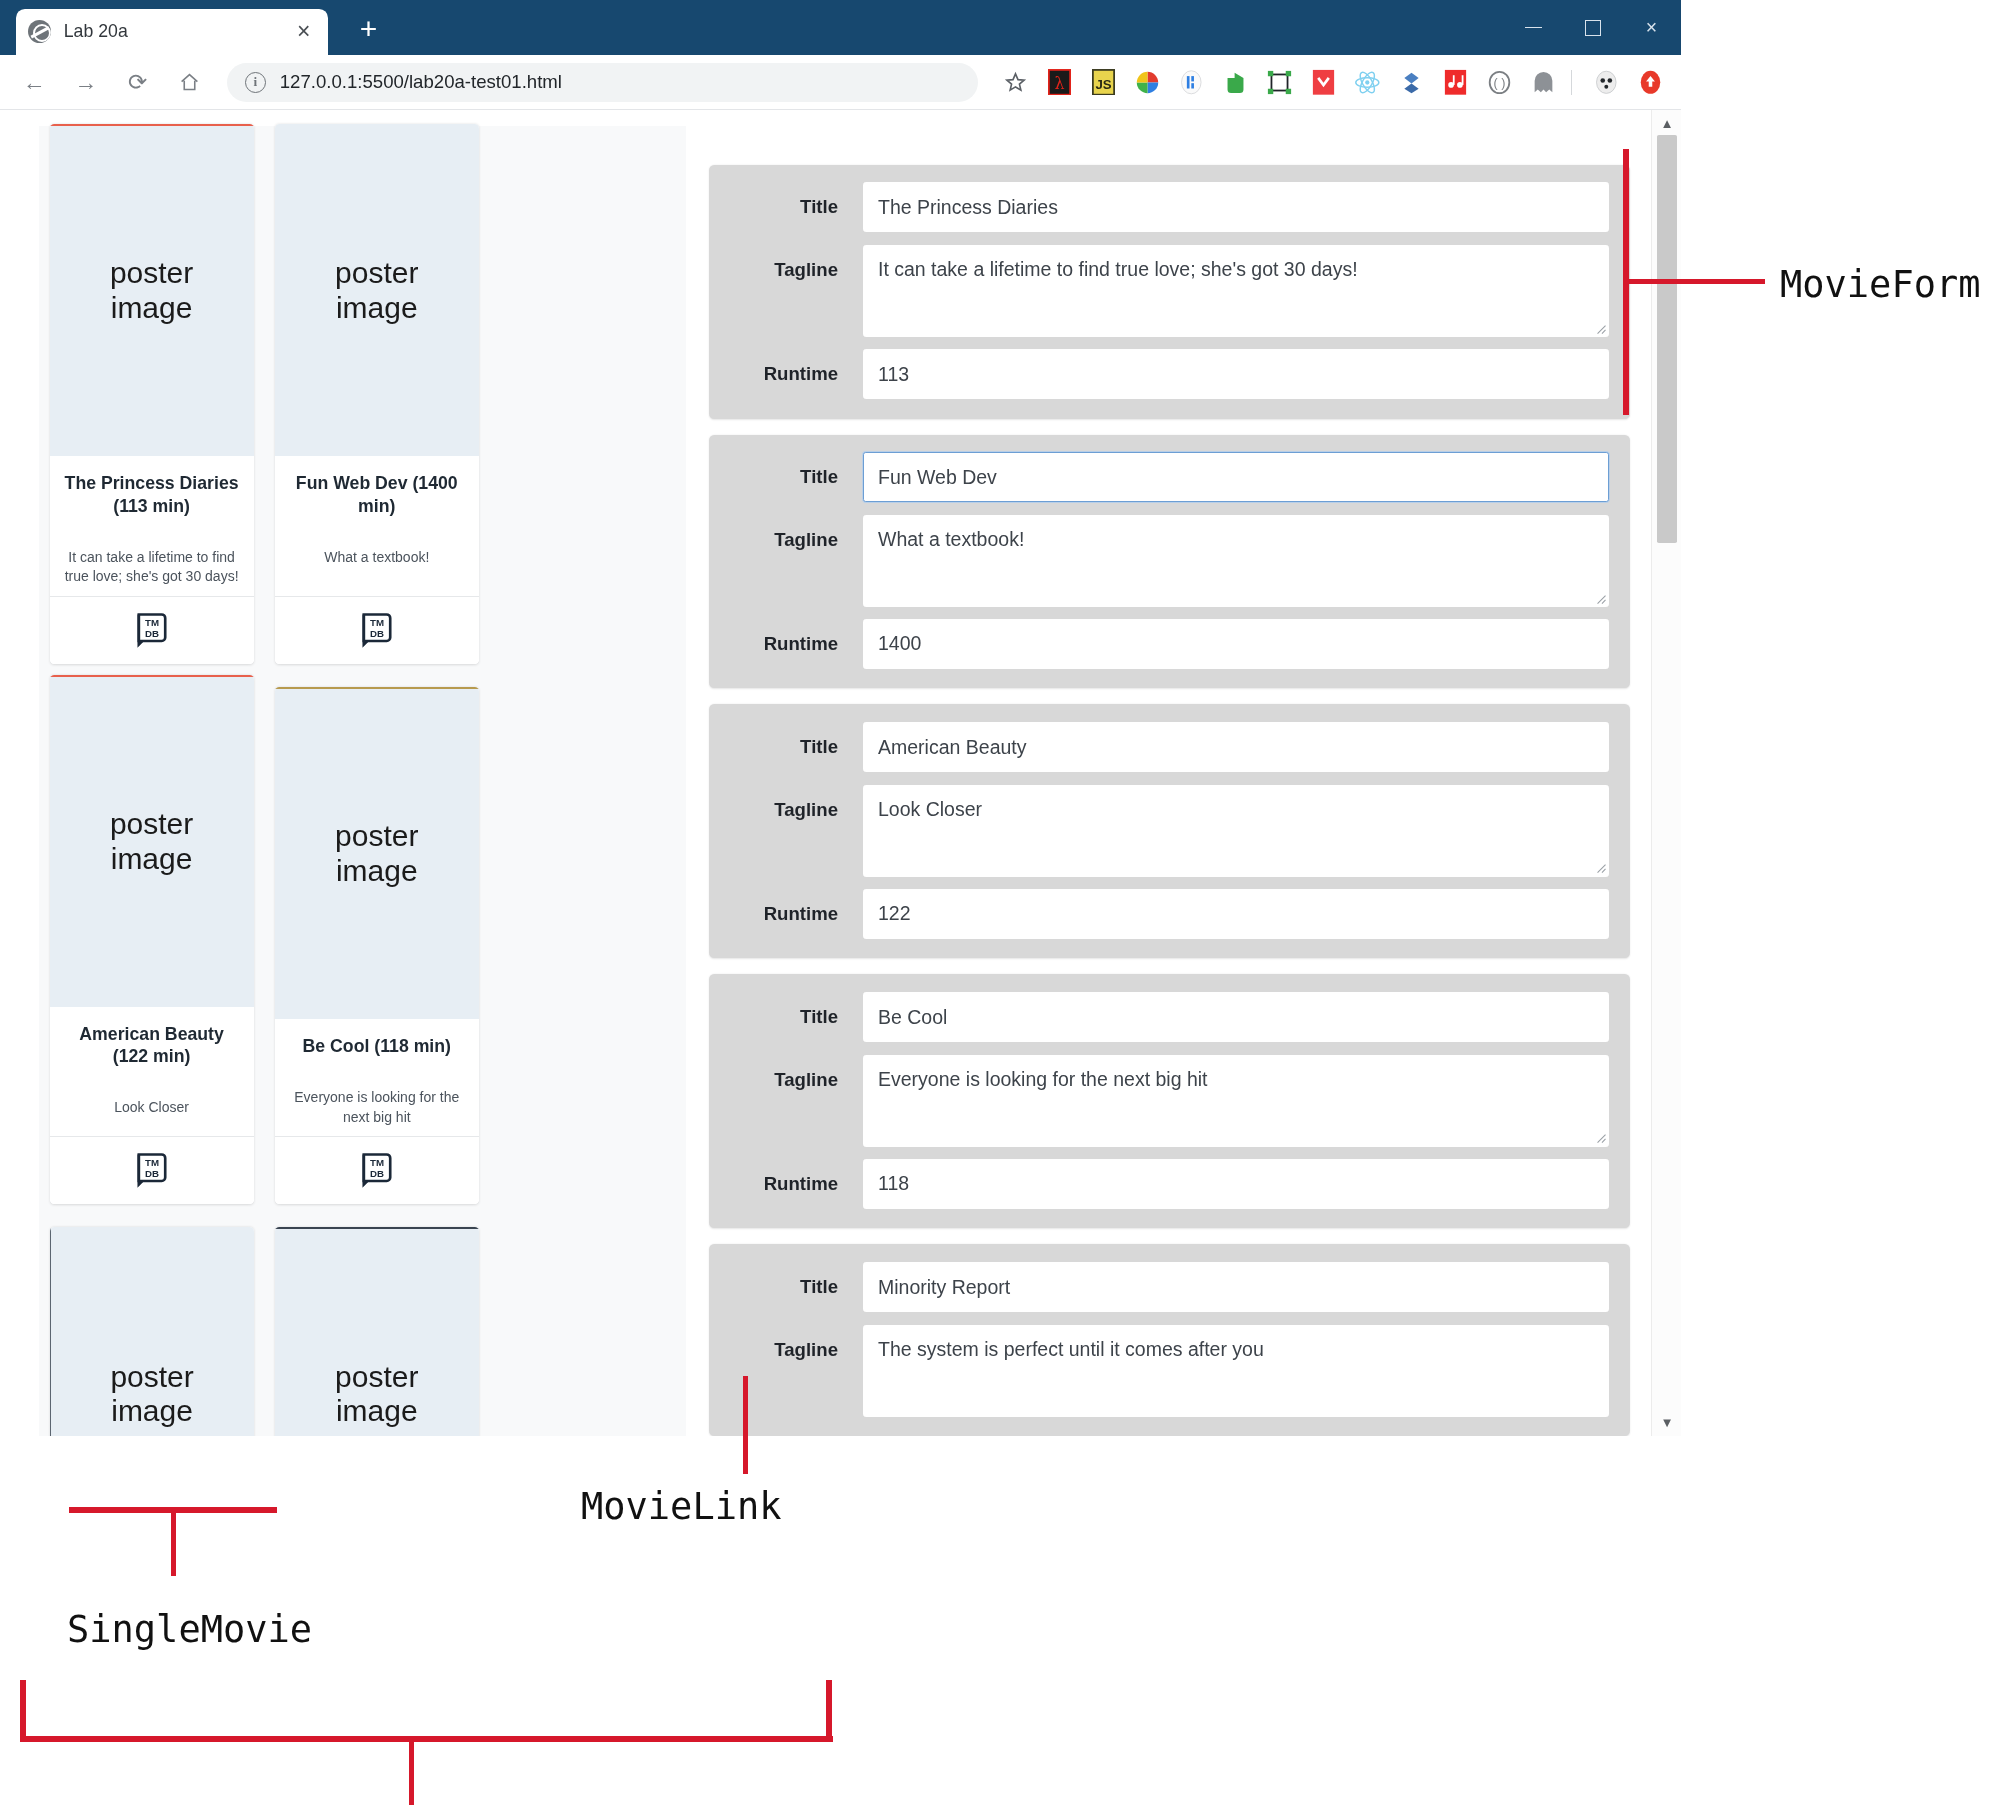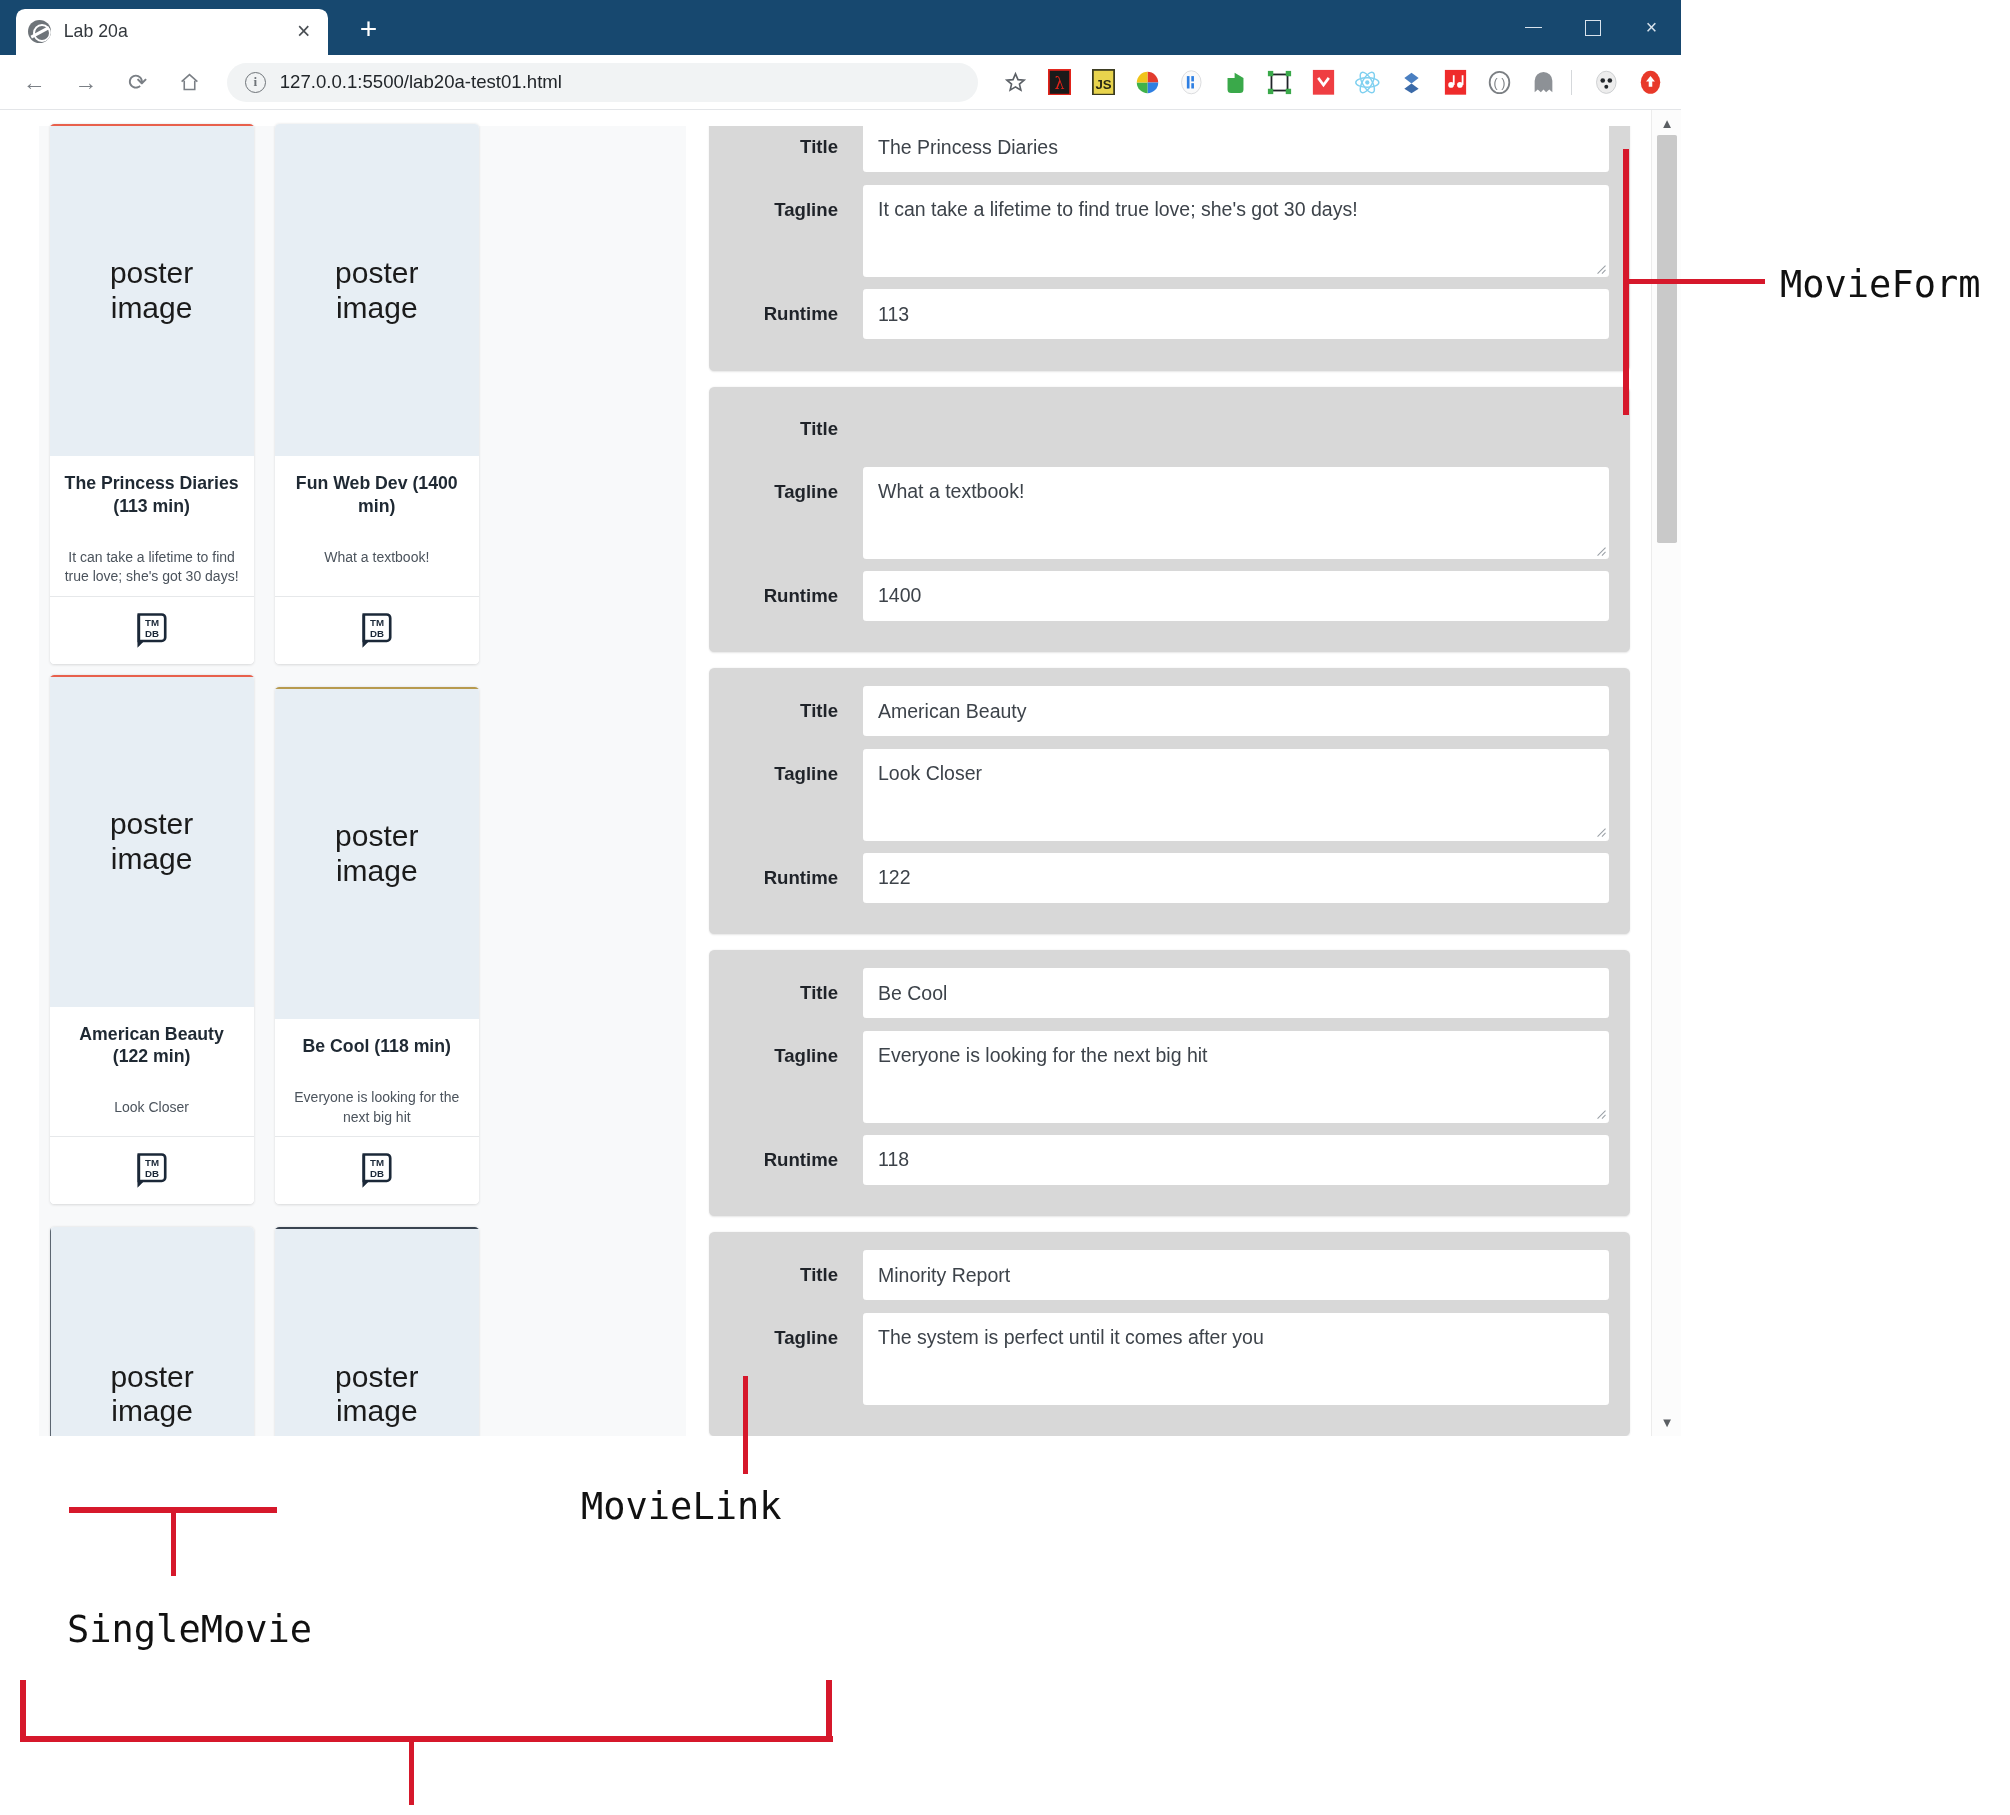--- a/index.html
+++ b/index.html
@@ -198,21 +198,21 @@
     justify-content: flex-end;
   }
   .movie-form {
     background: #d8d8d8;
     border-radius: 5.3px;
     padding: 17.7px 21px 19.5px 21px;
     box-shadow: 0 0.9px 1.8px rgba(0,0,0,0.10);
     flex: 0 0 auto;
   }
   .f-row { display: flex; align-items: flex-start; margin-bottom: 12.4px; }
-  .f-row:last-child { margin-bottom: 12px; }
+  .f-row:last-child { margin-bottom: 0; }
   .f-label {
     width: 133px; flex: 0 0 133px;
     text-align: right; padding-right: 25px;
     font-size: 18.6px; font-weight: bold; color: #1f2329;
     line-height: 50px;
   }
   .f-label.tall { line-height: 50px; }
   .f-input {
     flex: 1 1 auto; height: 50px;
     background: #ffffff; border: 0.9px solid #ffffff; border-radius: 2.7px;
@@ -513,20 +513,21 @@
             </div>
             <div class="f-row">
               <div class="f-label">Runtime</div>
               <input class="f-input" type="text" value="113" style="">
             </div>
           </div>
 
           <div class="movie-form">
             <div class="f-row">
               <div class="f-label">Title</div>
+              <input class="f-input focused" type="text" value="Fun Web Dev" style="">
             </div>
             <div class="f-row">
               <div class="f-label tall">Tagline</div>
               <div class="ta-wrap">
                 <textarea class="f-textarea" style="">What a textbook!</textarea>
                 <svg class="ta-grip" viewBox="0 0 14 14">
                     <path d="M13 4 L4 13 M13 9 L9 13" stroke="#9aa0a6" stroke-width="1.2" fill="none"></path>
                   </svg>
               </div>
             </div>

